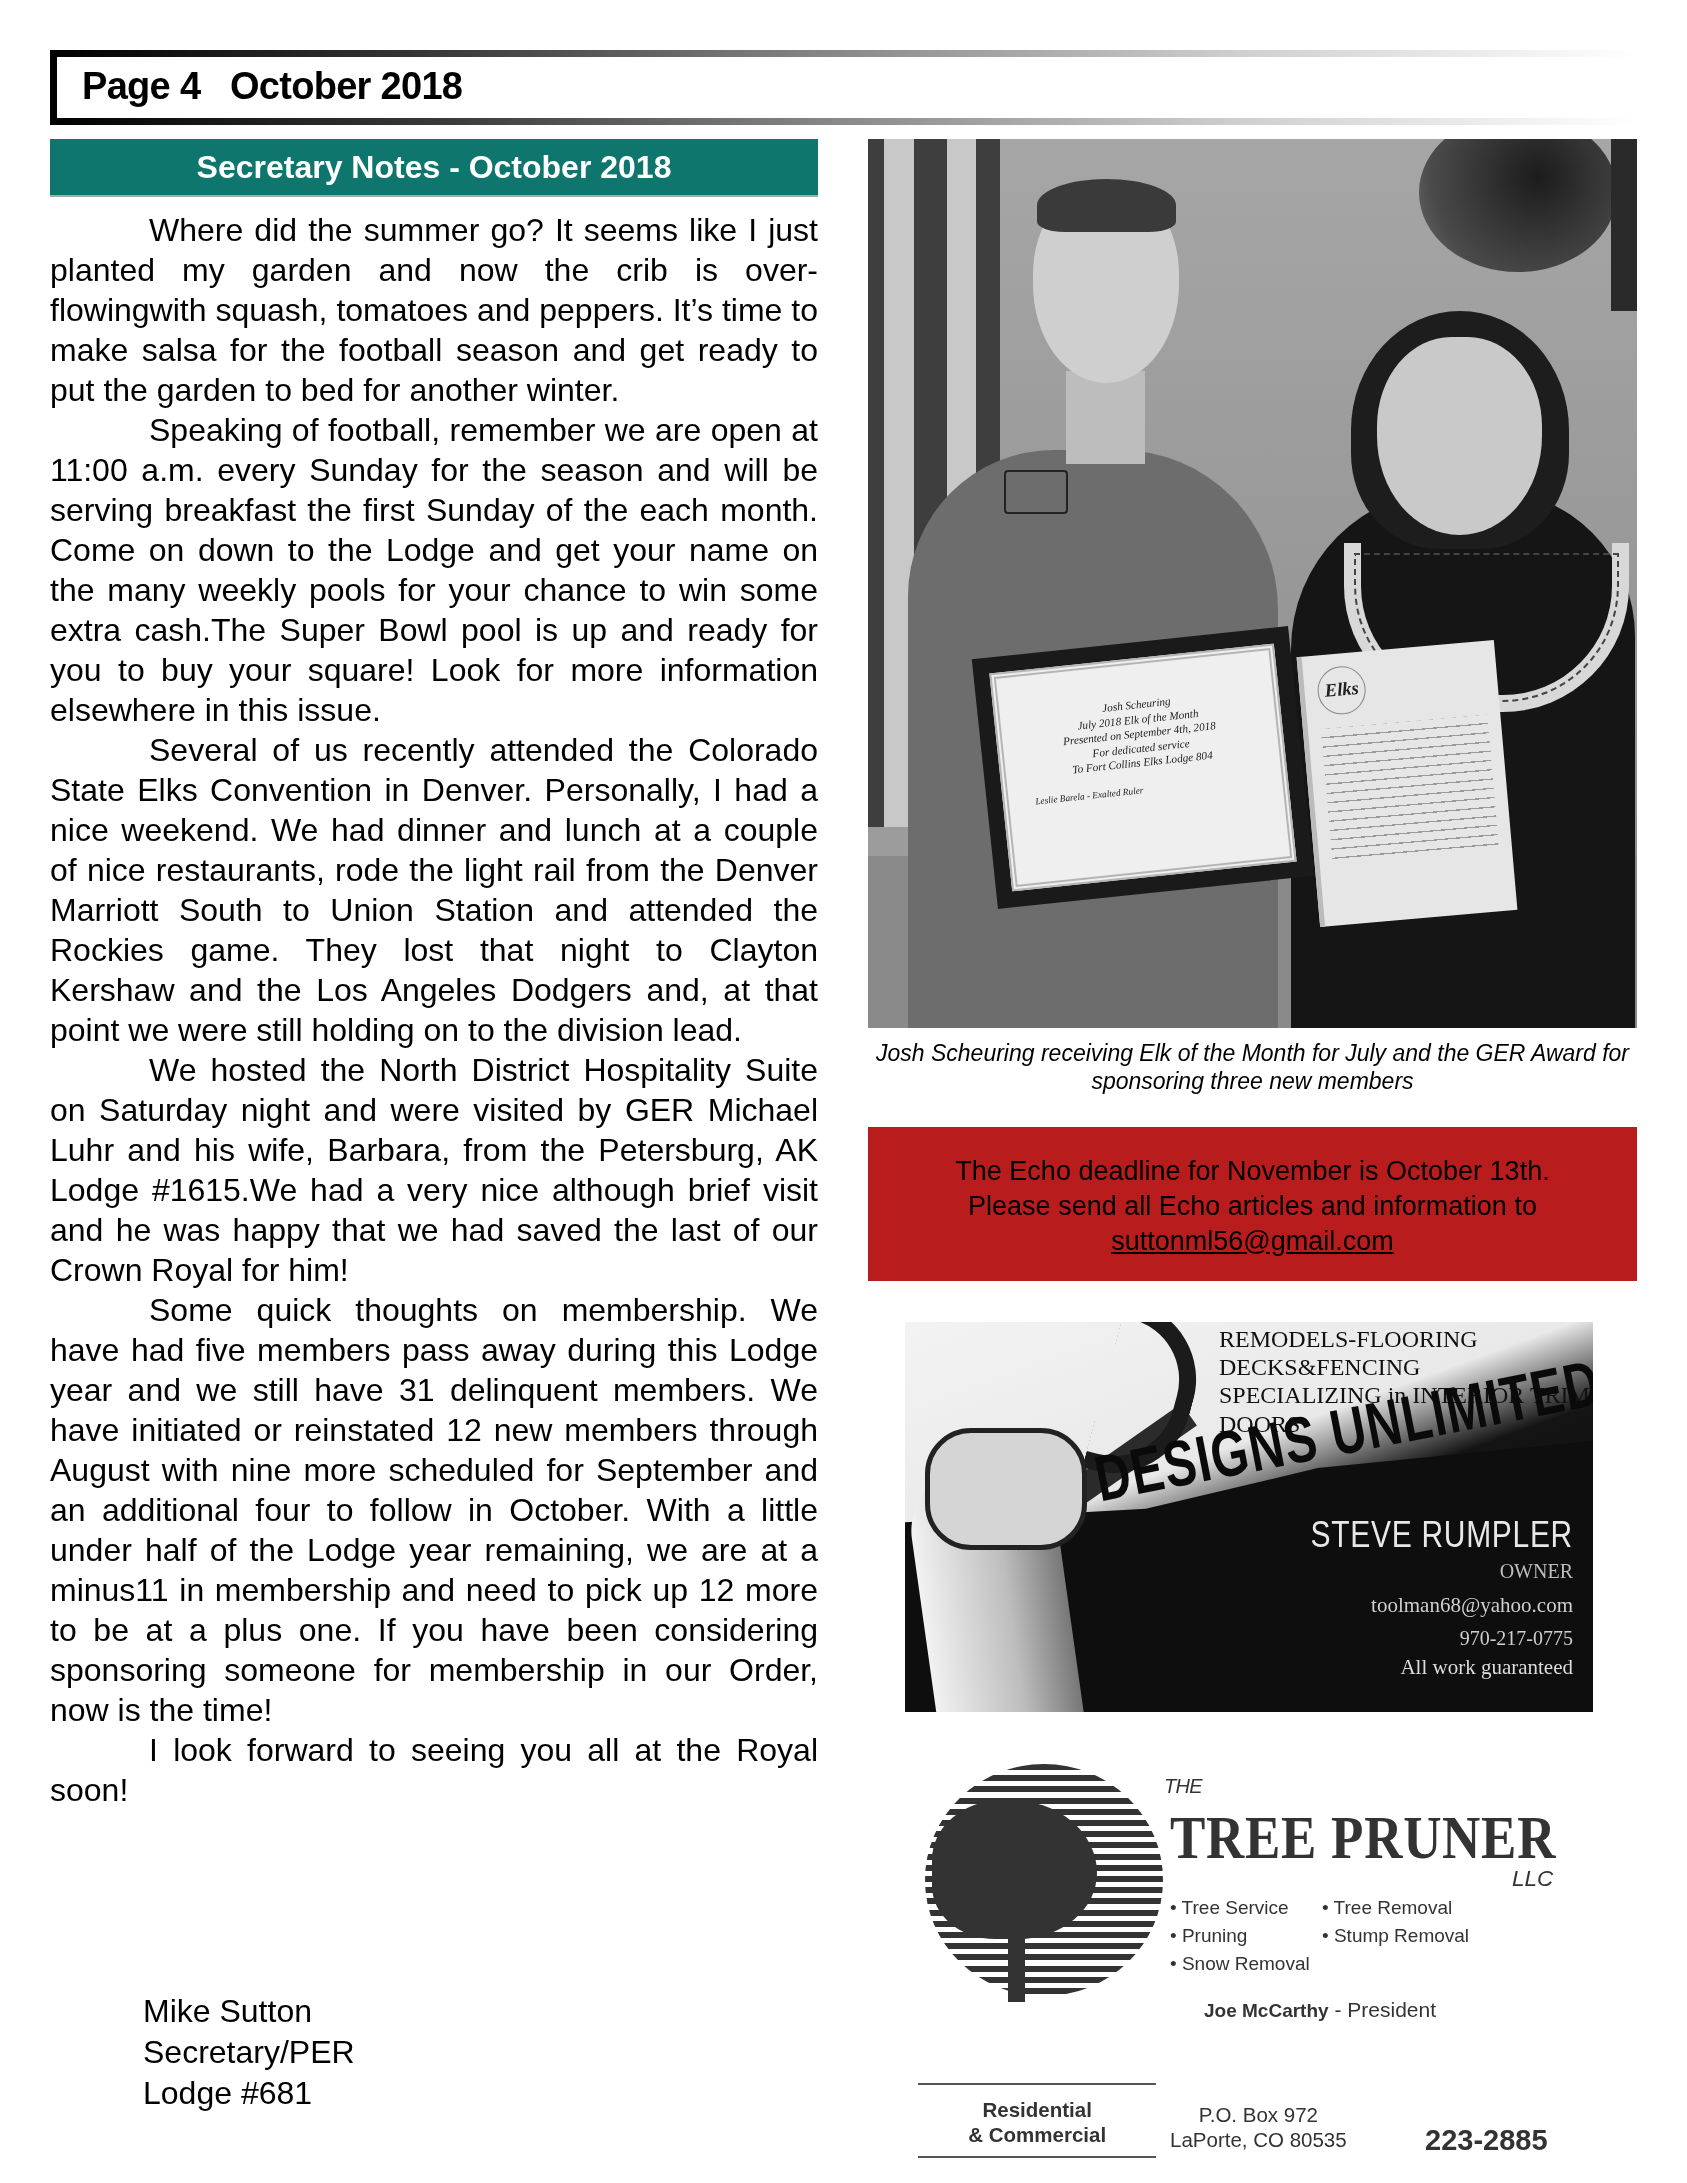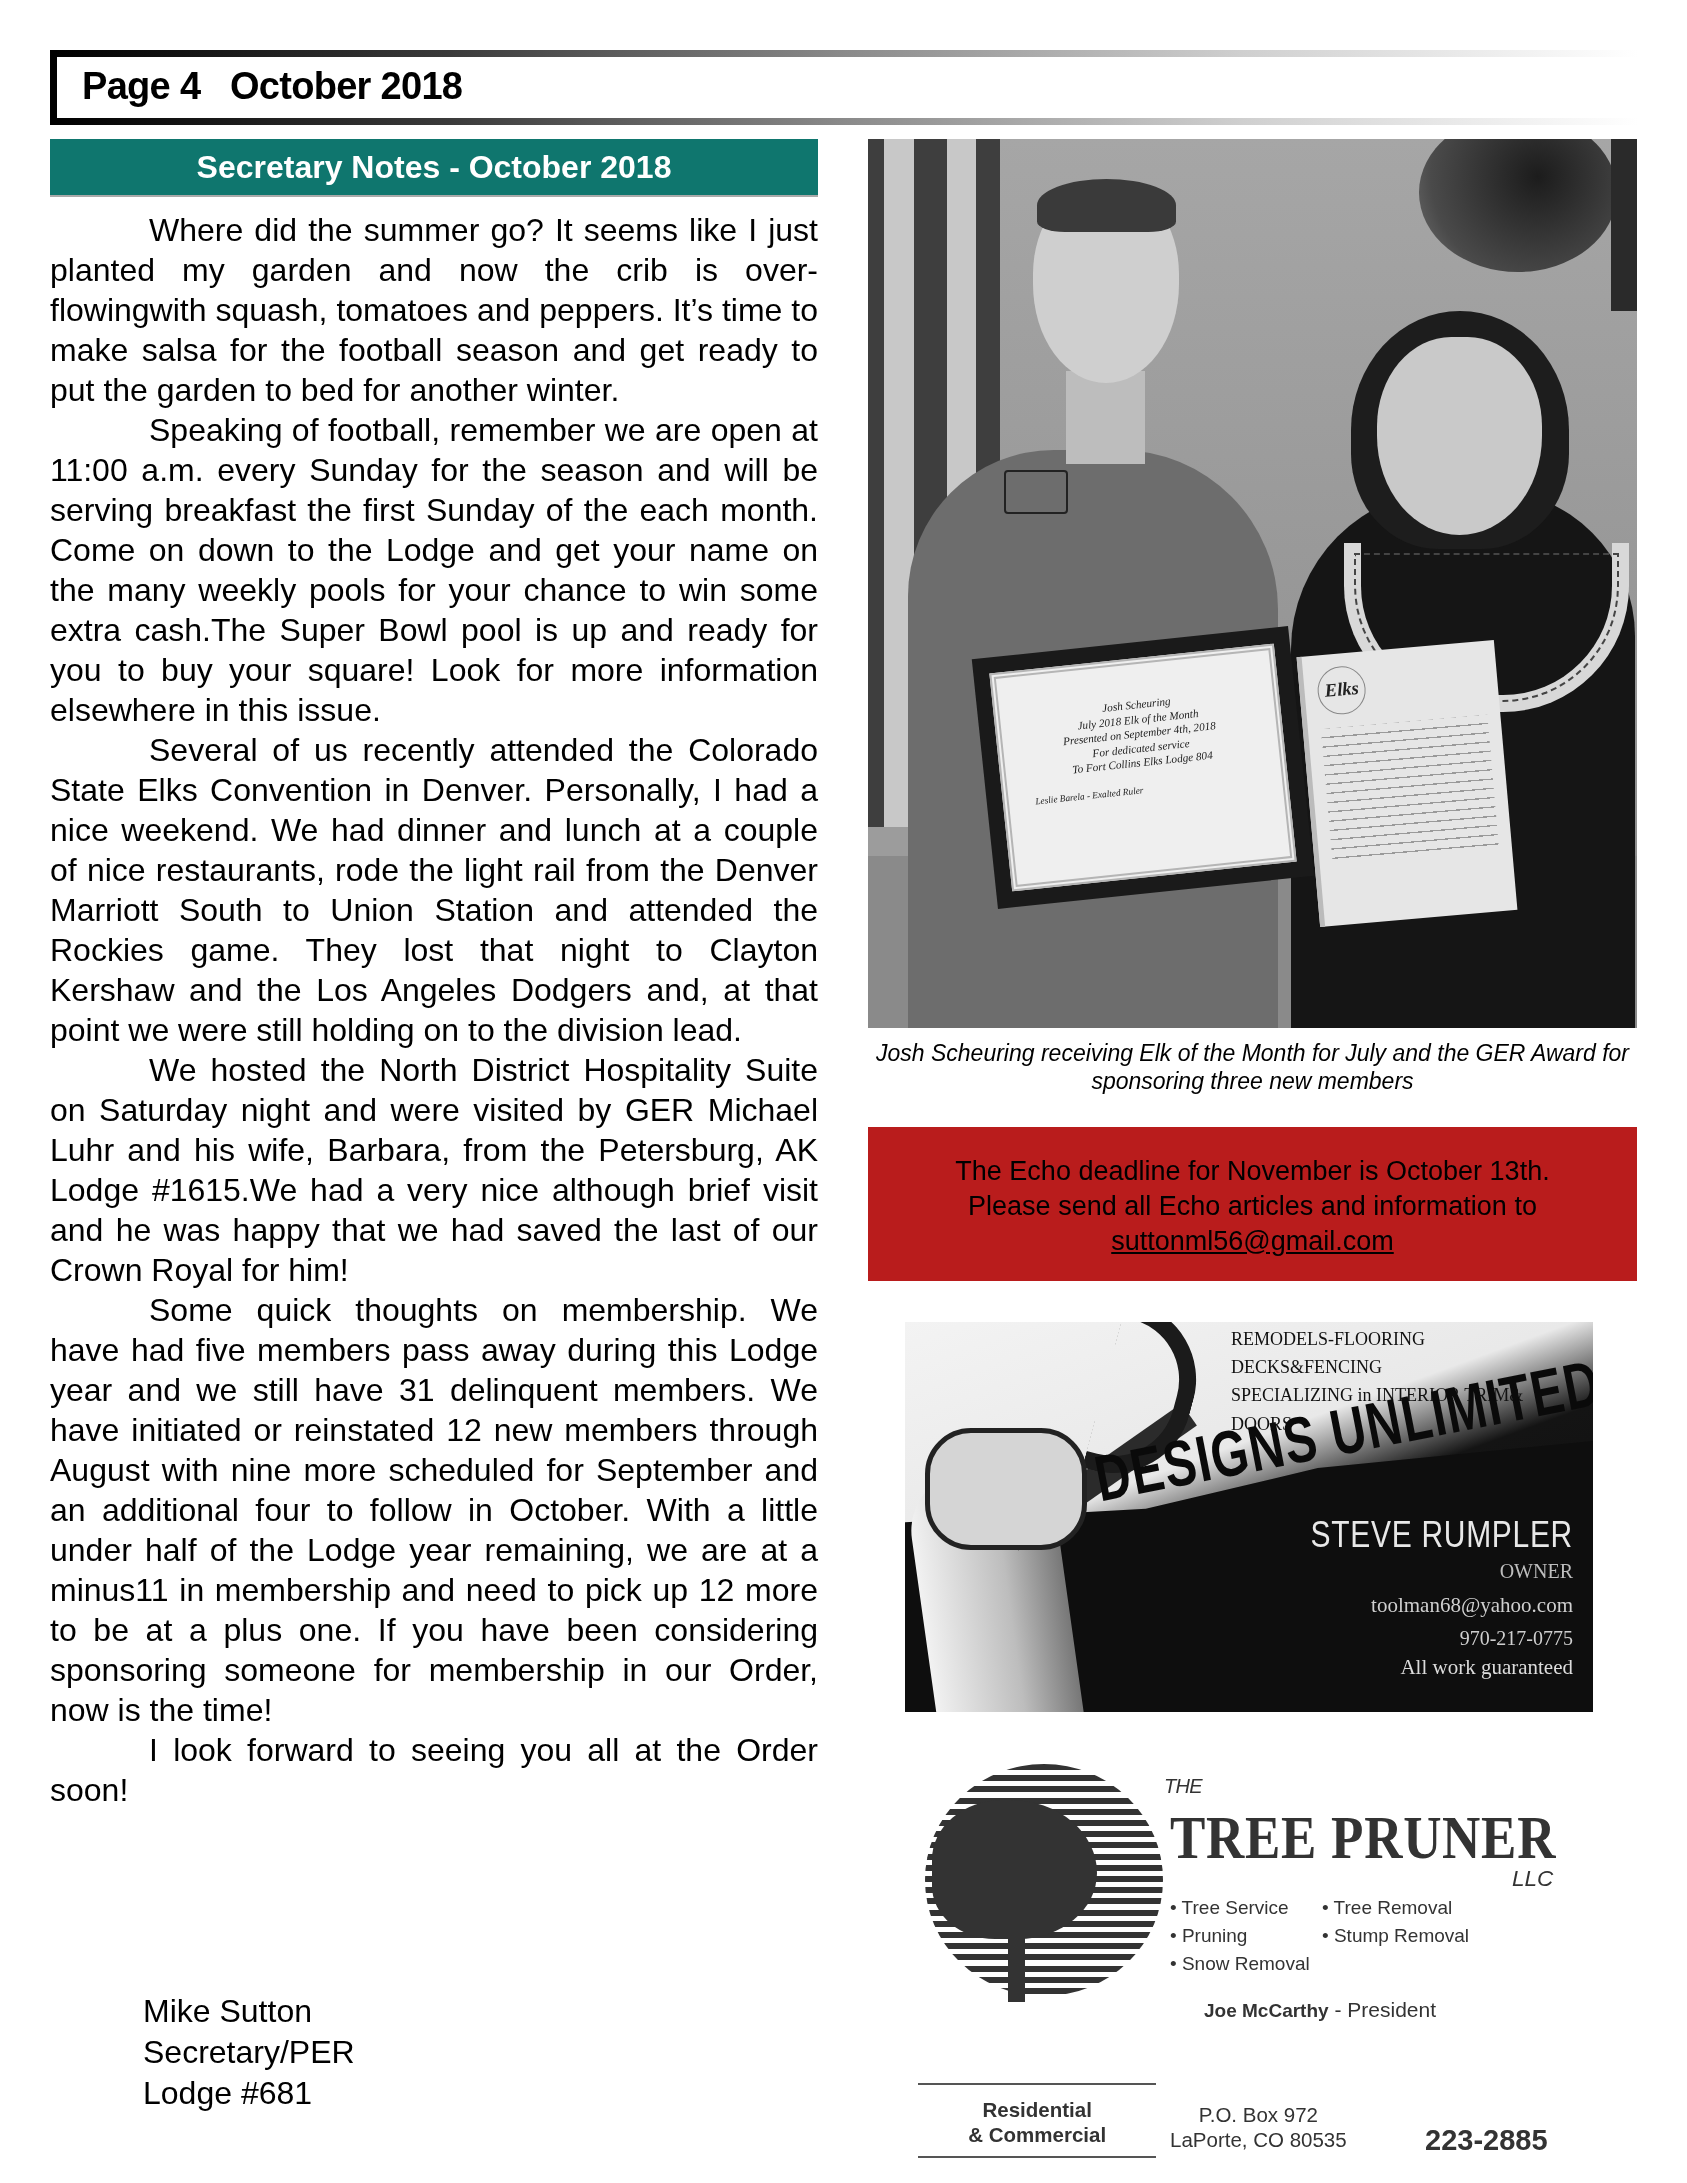--- a/index.html
+++ b/index.html
@@ -92,22 +92,22 @@
     clip-path: polygon(0 30%, 35% 25%, 60% 10%, 100% 0, 100% 100%, 0 100%); }
   .du-ad .hammer-head { position: absolute; left: 198px; top: -13.2px; width: 73px; height: 139px;
     border: 17px solid #1b1b1b; border-left: none; border-radius: 0 79px 79px 0; transform: rotate(15deg); }
   .du-ad .hammer-handle { position: absolute; left: 66px; top: 79px; width: 218px; height: 26.5px;
     background: #2b2b2b; transform: rotate(-35deg); transform-origin: right center; }
   .du-ad .arm { position: absolute; left: 20px; top: 146px; width: 146px; height: 318px;
     background: linear-gradient(90deg, #f2f2f2, #bdbdbd 60%, #777); border-radius: 60px 60px 0 0;
     transform: rotate(-8deg); }
   .du-ad .fist { position: absolute; left: 20px; top: 106px; width: 152px; height: 112px;
     background: #d5d5d5; border: 5.3px solid #222; border-radius: 46px; }
-  .du-ad .services { position: absolute; left: 326px; top: 2.6px; font-family: "Liberation Serif", serif;
-    font-size: 18px; line-height: 28.4px; color: #111; }
+  .du-ad .services { position: absolute; left: 314px; top: 2.6px; font-family: "Liberation Serif", serif;
+    font-size: 24px; line-height: 28.4px; color: #111; }
   .du-ad .services div { white-space: nowrap; }
   .du-ad .brand { position: absolute; left: 198px; top: 139px; font-family: "Liberation Sans", sans-serif;
     font-weight: bold; font-size: 48px; letter-spacing: 1.3px; color: #0a0a0a; transform: rotate(-11deg) scaleY(1.35);
     transform-origin: left bottom; white-space: nowrap; }
   .du-ad .contact { position: absolute; right: 20px; top: 192px; text-align: right; color: #e8e8e8;
     font-family: "Liberation Serif", serif; }
   .du-ad .contact .name { font-family: "Liberation Sans", sans-serif; font-size: 30px; letter-spacing: 0.7px;
     transform: scaleY(1.25); line-height: 40px; }
   .du-ad .contact .role { font-size: 20px; line-height: 34px; color: #bdbdbd; }
   .du-ad .contact .mail { font-size: 21px; line-height: 34px; color: #cfcfcf; }
@@ -146,21 +146,21 @@
 </div>
 
 <div class="section-banner">Secretary Notes - October 2018</div>
 
 <div class="article">
   <p class="first">Where did the summer go?  It seems like I just planted my garden and now the crib is over-flowingwith squash, tomatoes and peppers.  It’s time to make salsa for the football season and get ready to put the garden to bed for another winter.</p>
   <p>Speaking of football, remember we are open at 11:00 a.m. every Sunday for the season and will be serving breakfast the first Sunday of the each month.  Come on down to the Lodge and get your name on the many weekly pools for your chance to win some extra cash.The Super Bowl pool is up and ready for you to buy your square!  Look for more information elsewhere in this issue.</p>
   <p>Several of us recently attended the Colorado State Elks Convention in Denver.  Personally, I had a nice weekend.  We had dinner and lunch at a couple of nice restaurants, rode the light rail from the Denver Marriott South to Union Station and attended the Rockies game.  They lost that night to Clayton Kershaw and the Los Angeles Dodgers and, at that point we were still holding on to the division lead.</p>
   <p>We hosted the North District Hospitality Suite on Saturday night and were visited by GER Michael Luhr and his wife, Barbara, from the Petersburg, AK Lodge #1615.We had a very nice although brief visit and he was happy that we had saved the last of our Crown Royal for him!</p>
   <p>Some quick thoughts on membership. We have had five members pass away during this Lodge year and we still have 31 delinquent members.  We have initiated or reinstated 12 new members through August with nine more scheduled for September and an additional four to follow in October.  With a little under half of the Lodge year remaining, we are at a minus11 in membership and need to pick up 12 more to be at a plus one.  If you have been considering sponsoring someone for membership in our Order, now is the time!</p>
-  <p>I look forward to seeing you all at the Order soon!</p>
+  <p>I look forward to seeing you all at the Royal soon!</p>
 </div>
 
 <div class="signature">
   <div>Mike Sutton</div>
   <div>Secretary/PER</div>
   <div>Lodge #681</div>
 </div>
 
 <div class="photo" title="Man holding framed certificate beside woman wearing officer's collar holding a letter, flag in background">
   <div class="wall"></div>

